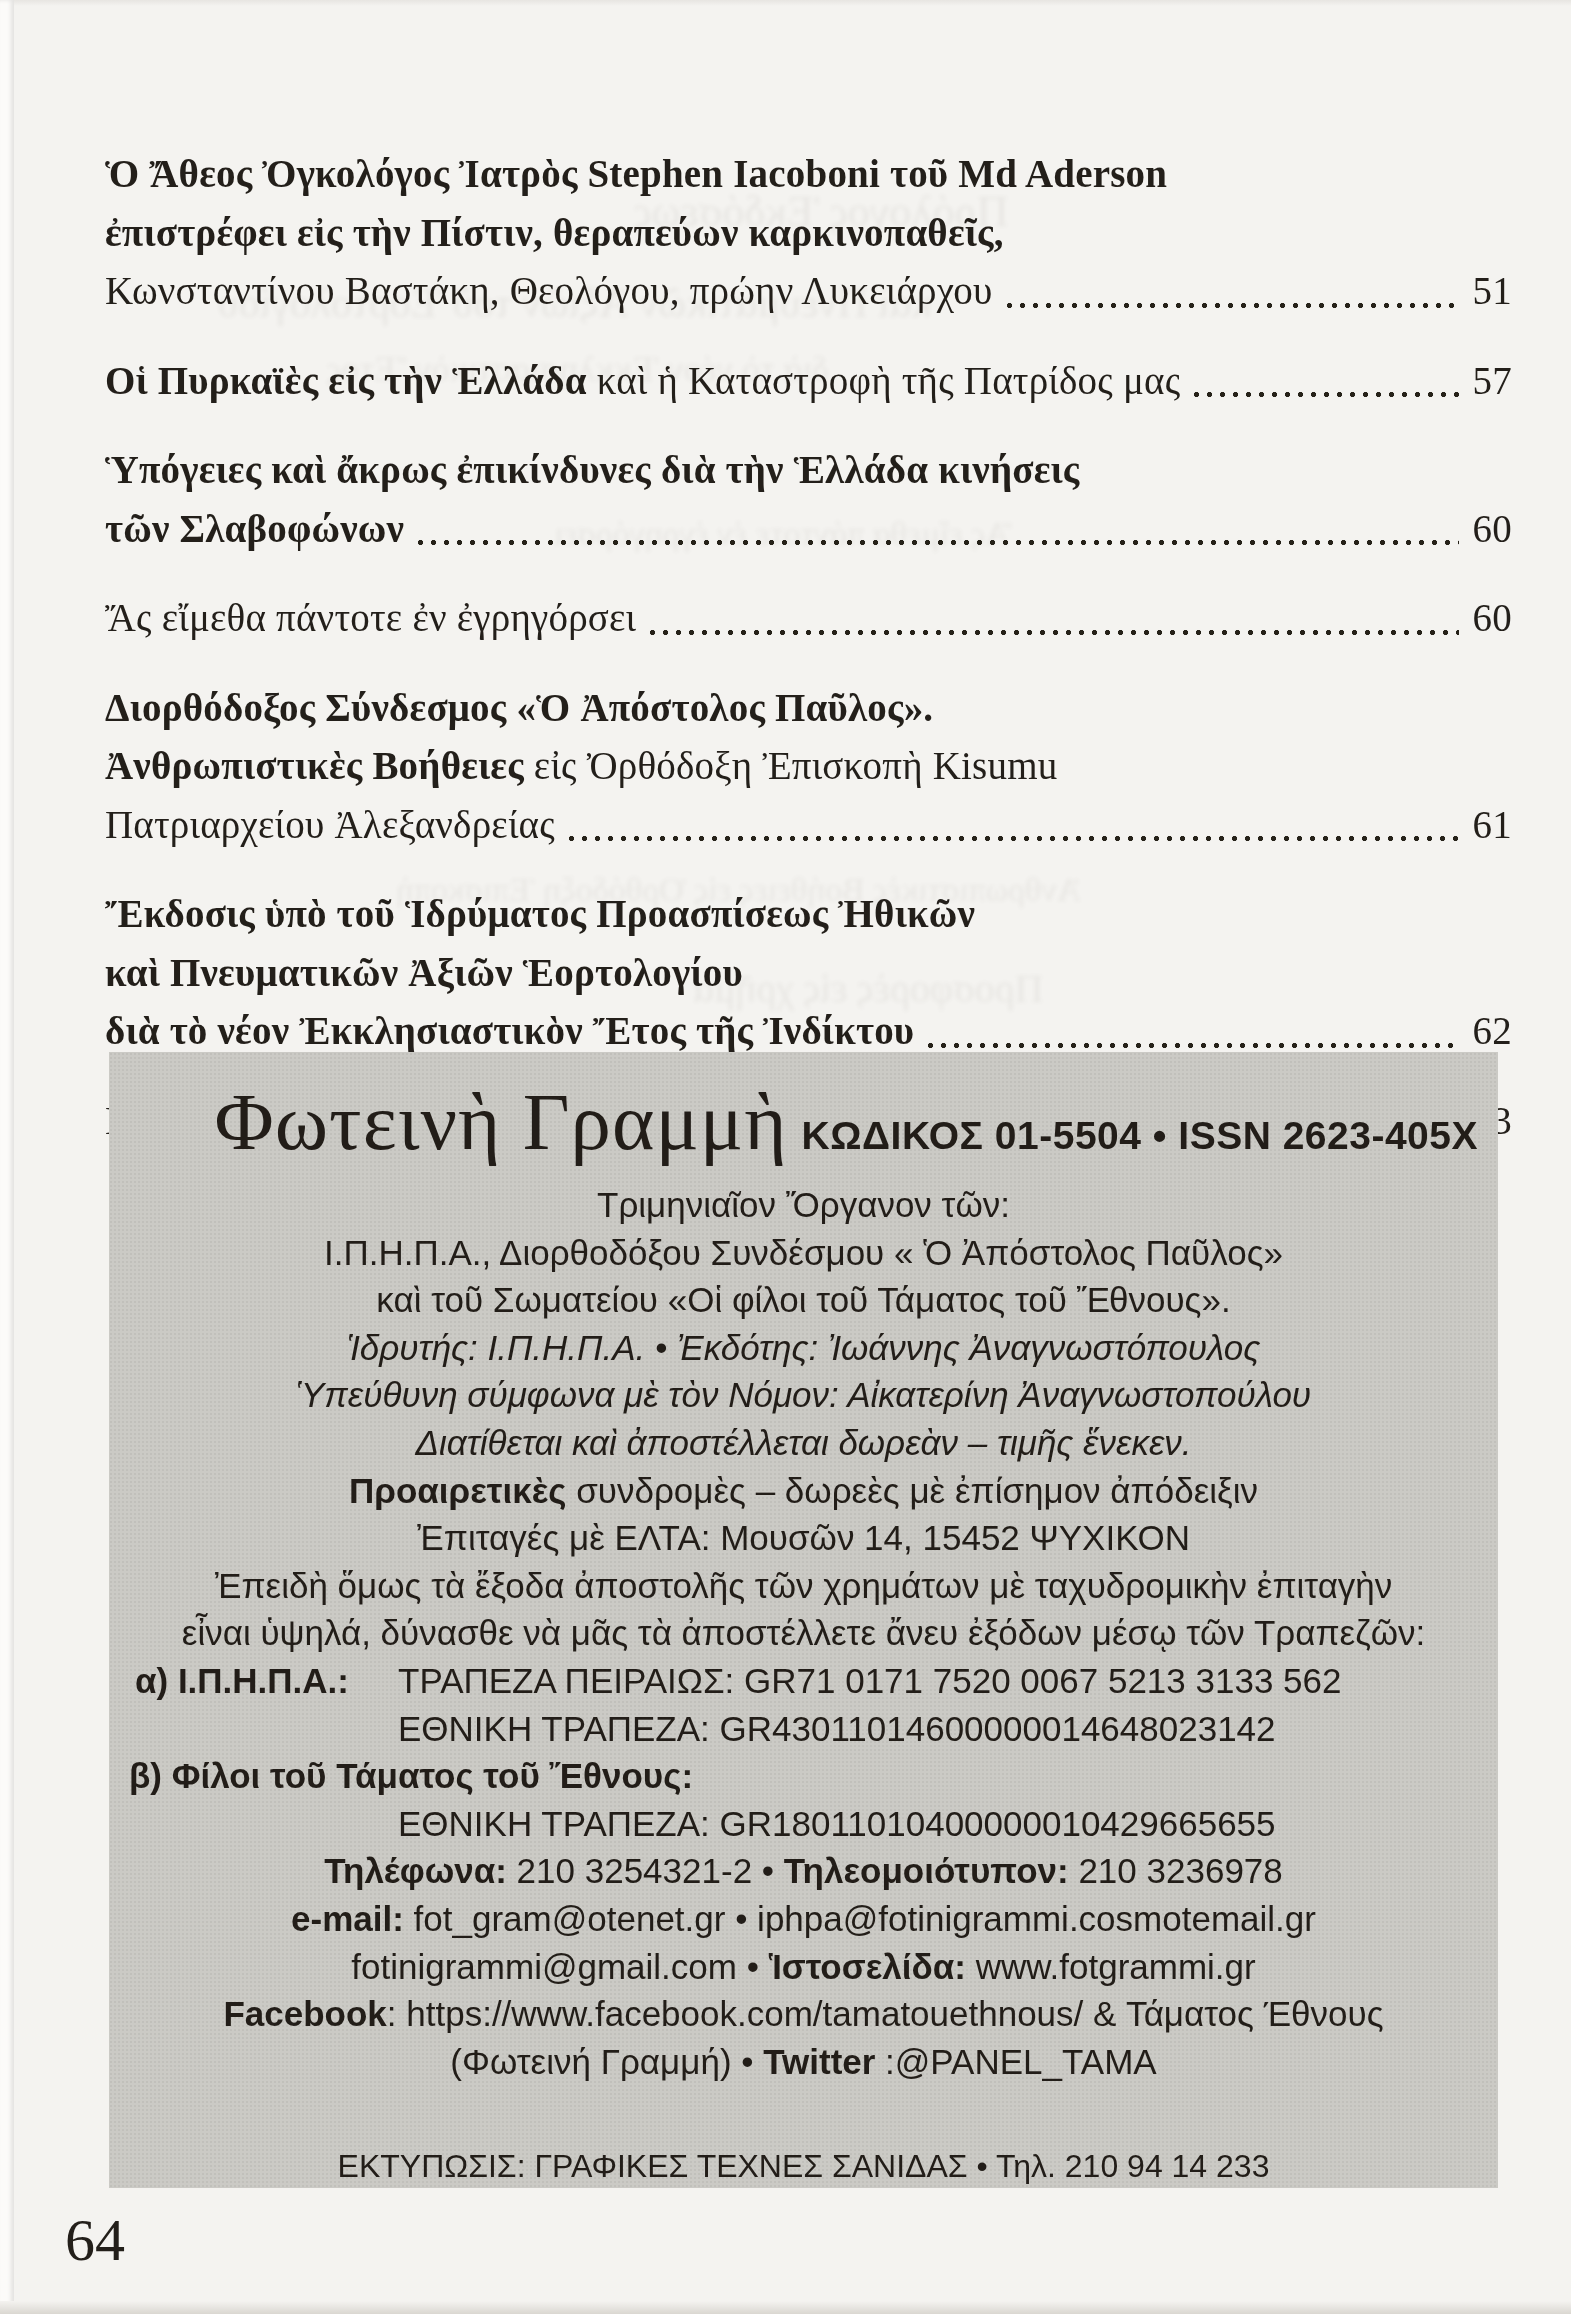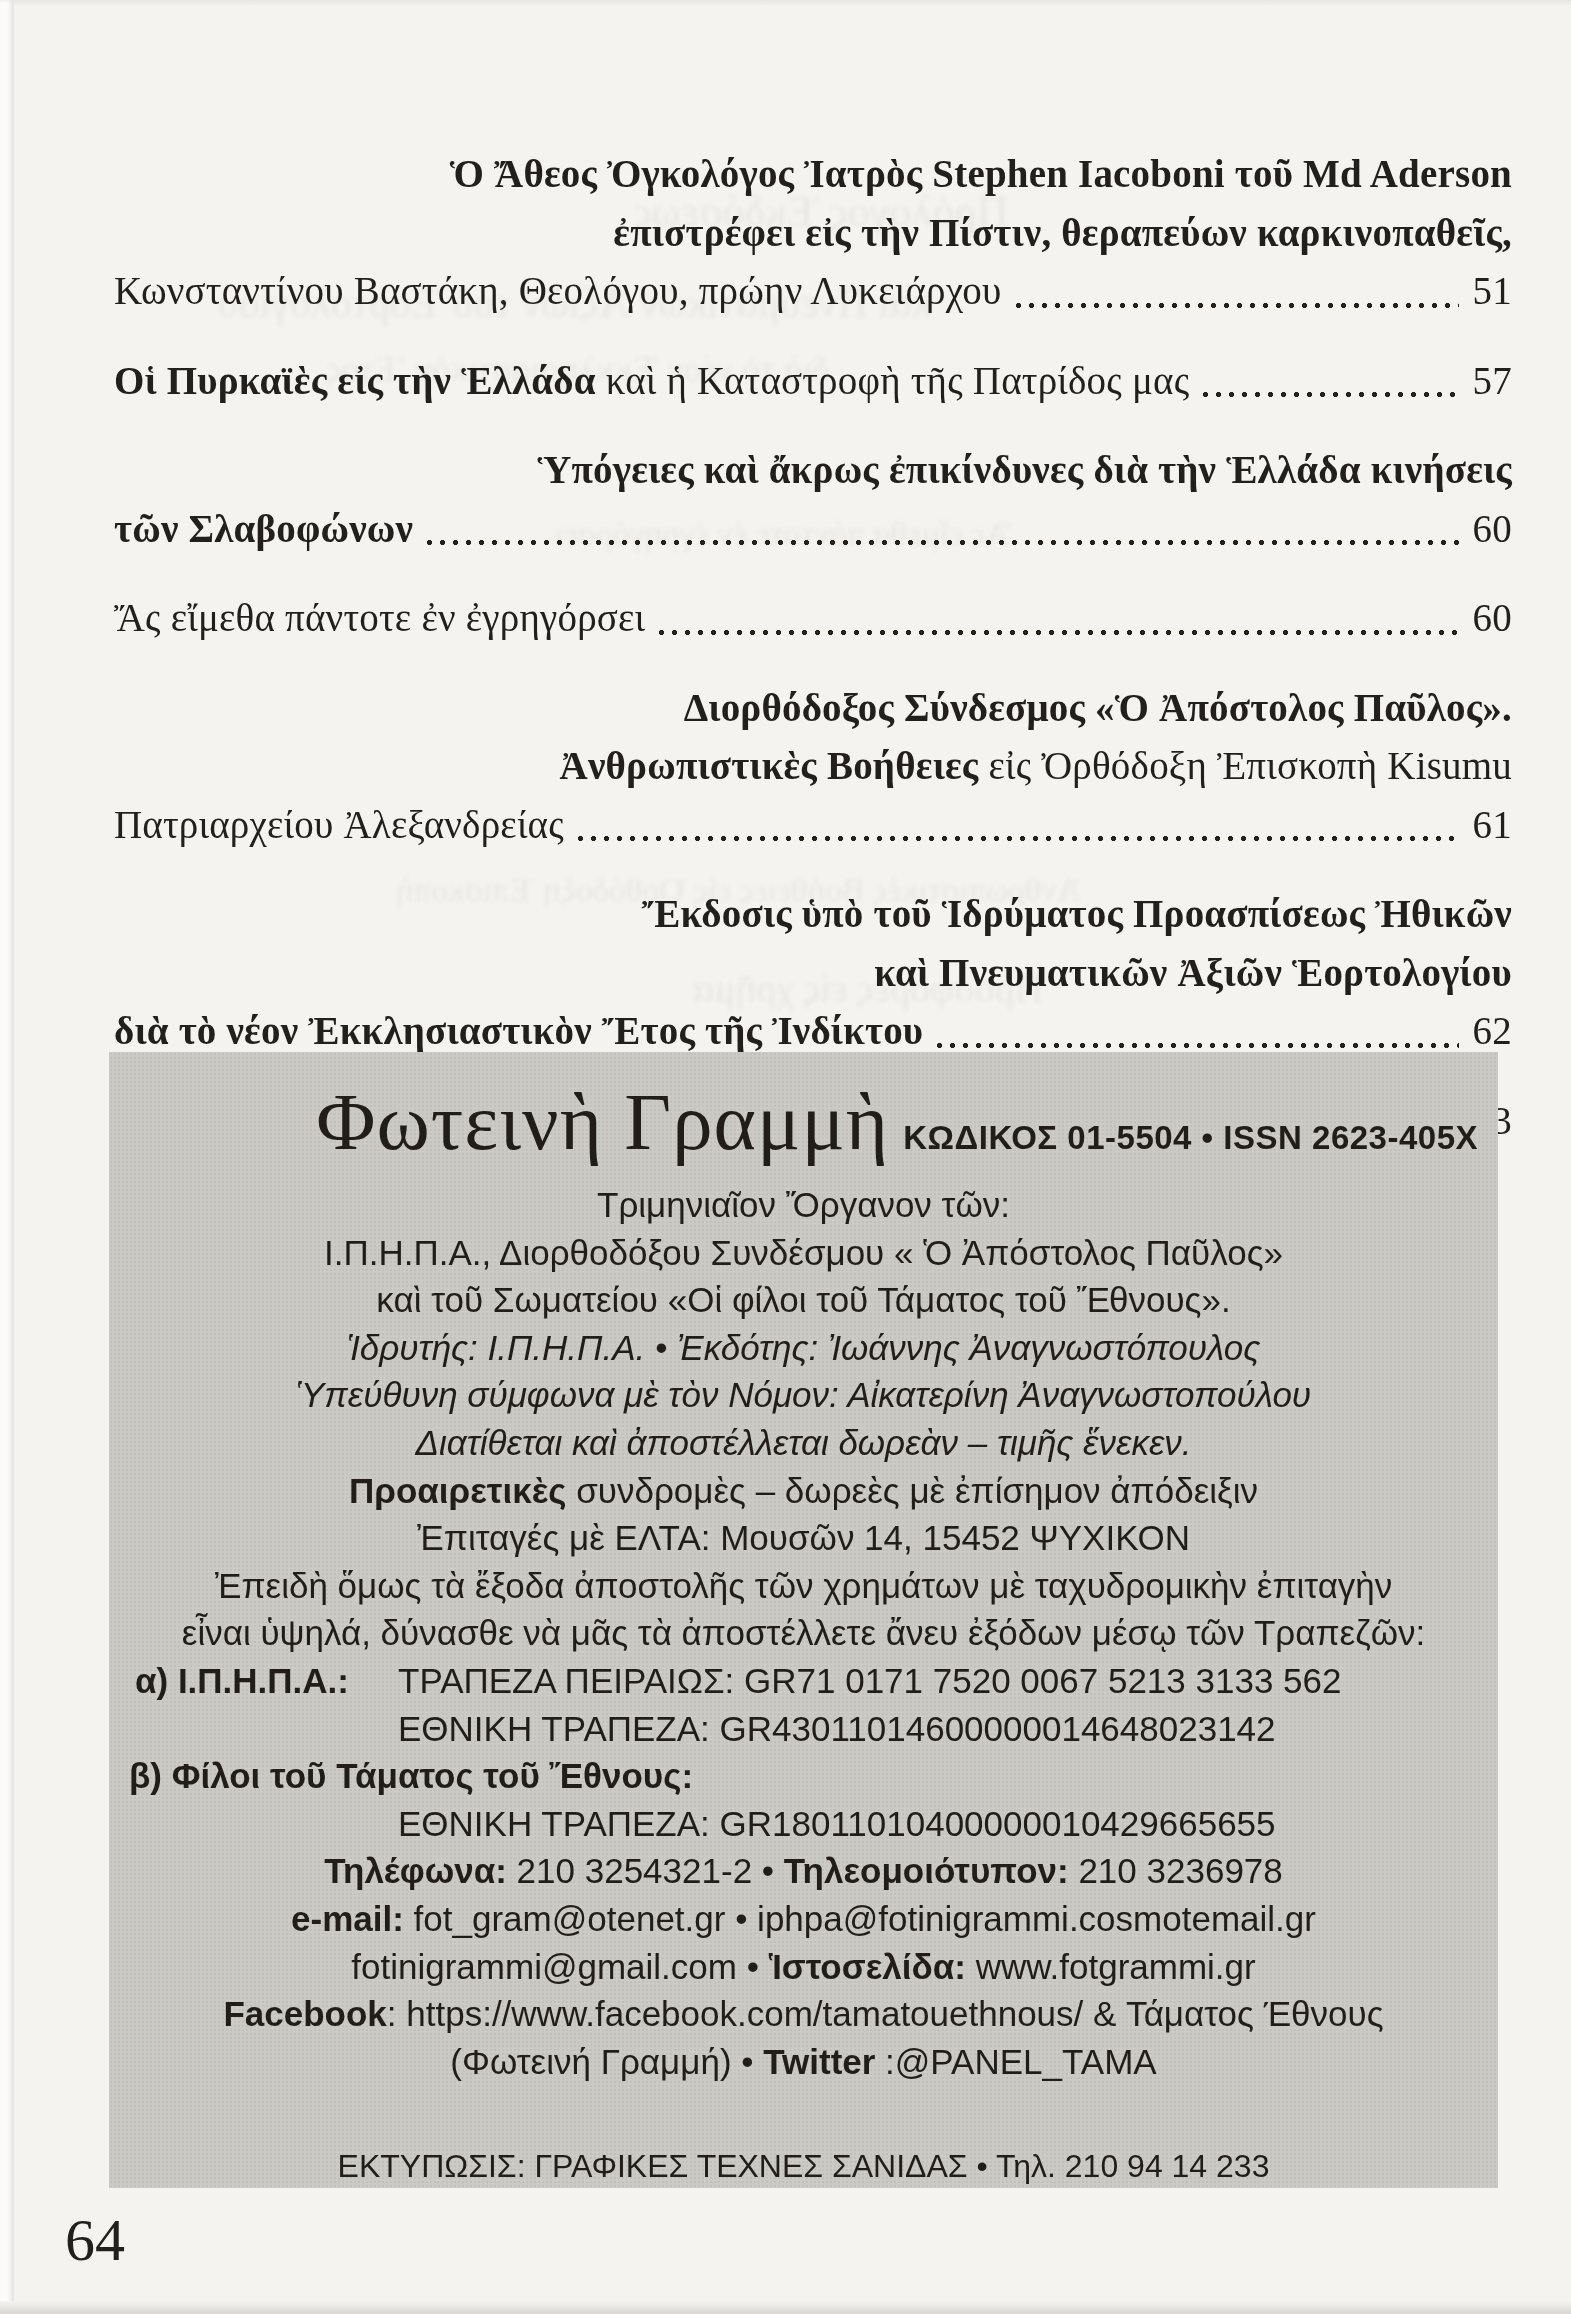--- a/index.html
+++ b/index.html
@@ -16,42 +16,42 @@
     background:linear-gradient(#f4f3f0,#d8d5cf);}
   .edge-top{position:absolute;left:0;top:0;width:100%;height:6px;
     background:linear-gradient(#e7e5e1,#f4f3f0);}
 
   
   .ghost{position:absolute;transform:scaleX(-1);filter:blur(2px);
     opacity:.07;color:#4c443a;font-family:"Liberation Serif",serif;
     font-size:38px;white-space:nowrap;pointer-events:none;}
 
   
-  .toc{position:absolute;left:114px;right:59px;top:145px;text-align:right;}
+  .toc{position:absolute;left:105px;right:59px;top:145px;}
   .toc-entry{margin-bottom:31px;}
   .toc-line{font-size:39px;line-height:1.50;letter-spacing:0.2px;}
   .toc-row{display:flex;align-items:baseline;gap:6px;}
   .toc-row .toc-text{white-space:nowrap;}
   .leader{flex:1 1 auto;align-self:stretch;margin:0 8px 0 4px;
     background-image:radial-gradient(circle, #262219 2.3px, rgba(0,0,0,0) 2.9px);
     background-size:13px 9px;background-repeat:repeat-x;
     background-position:left calc(100% - 11px);}
   .toc-pg{font-size:39px;}
 
   
   .box{position:absolute;left:109px;top:1052px;width:1389px;height:1136px;
     background:#cbcac5;
     background-image:radial-gradient(rgba(0,0,0,.05) 1px, rgba(0,0,0,0) 1.1px);
     background-size:4px 4px;
     box-sizing:border-box;padding:26px 20px 0 20px;
     font-family:"Liberation Sans", sans-serif;color:#221d18;}
   .box-header{display:flex;align-items:baseline;justify-content:flex-end;gap:14px;margin-bottom:14px;}
   .box-title{font-family:"Liberation Serif",serif;font-size:81px;line-height:1.1;
     letter-spacing:1px;white-space:nowrap;}
-  .box-code{font-size:33px;font-weight:700;letter-spacing:0.5px;white-space:nowrap;margin-top:20px;}
+  .box-code{font-size:39px;font-weight:700;letter-spacing:0.5px;white-space:nowrap;margin-top:20px;}
   .bx-line{font-size:35px;line-height:1.36;text-align:center;white-space:nowrap;}
   .bx-line.left{text-align:left;}
   .bx-line.italic{font-style:italic;}
   .bx-line.small{font-size:32px;}
   .bx-line.gap{margin-top:60px;}
   .bank-row{display:flex;text-align:left;}
   .bank-label{flex:0 0 269px;font-weight:700;padding-left:6px;box-sizing:border-box;}
   .b{font-weight:700;}
 
   .page-number{position:absolute;left:65px;top:2206px;font-size:60px;

